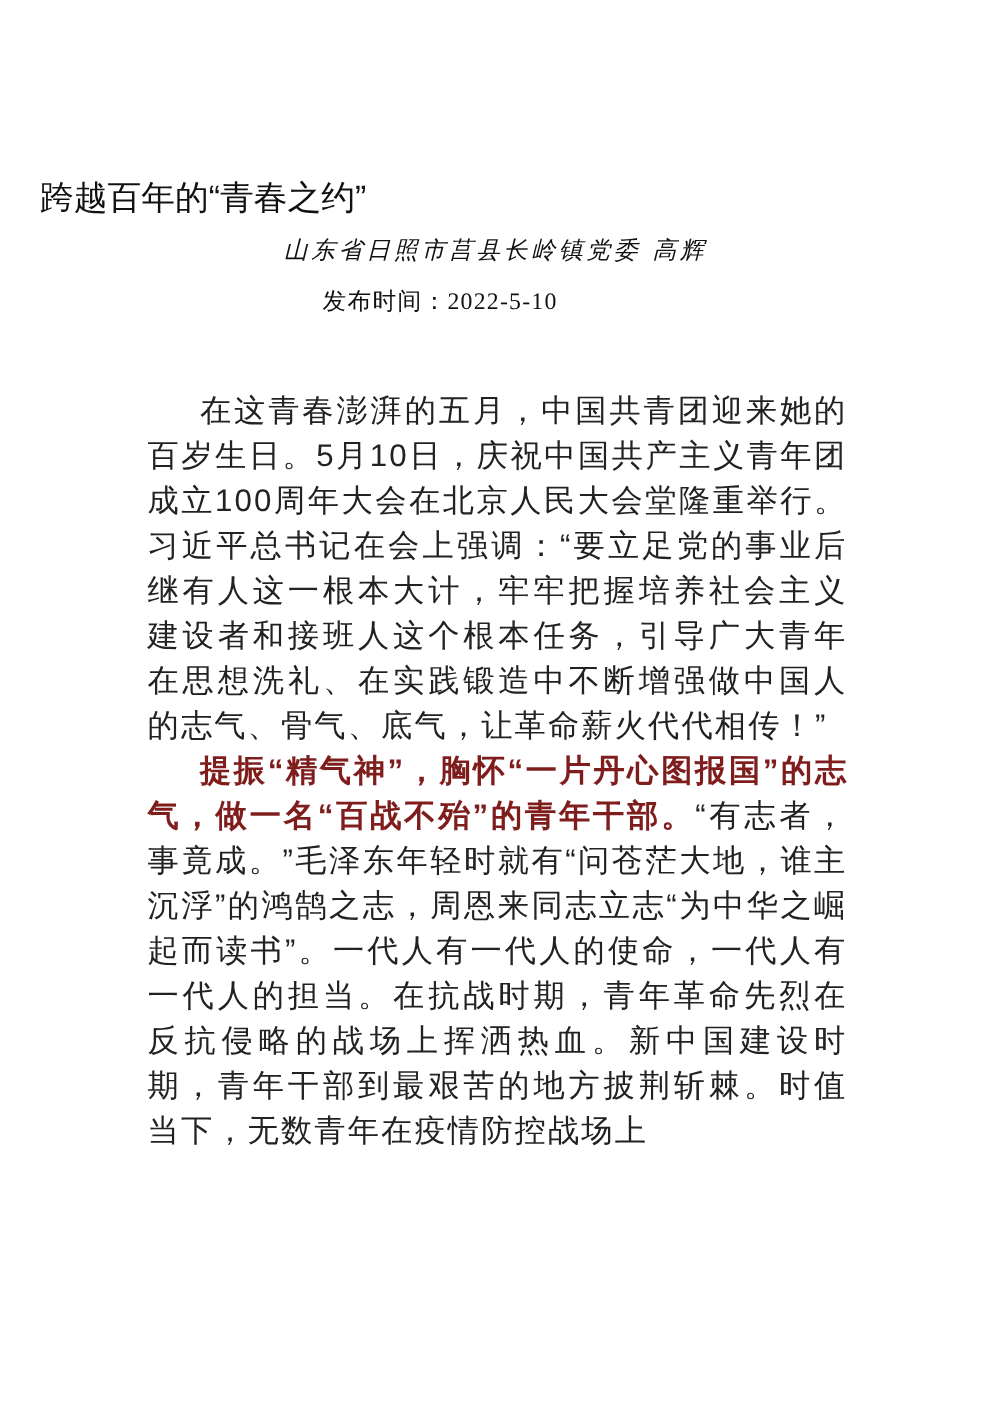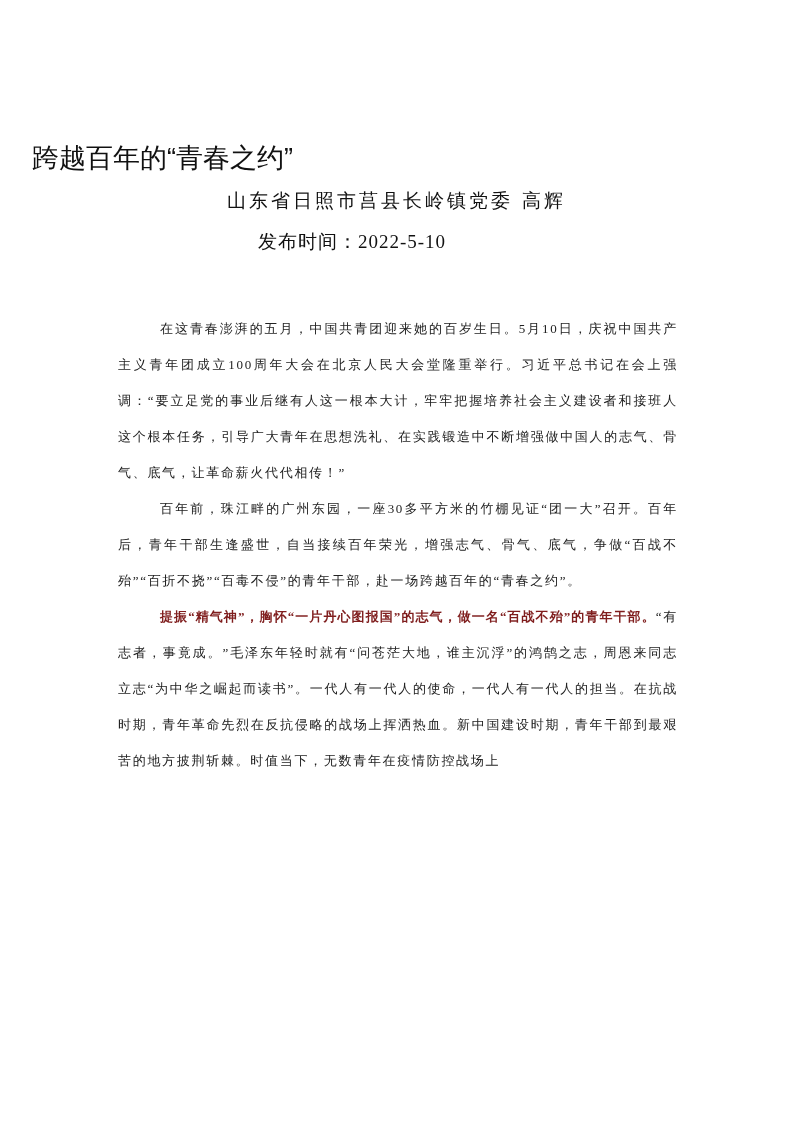--- a/index.html
+++ b/index.html
@@ -10,44 +10,43 @@
       text-align: left;
       font-family: Liberation Sans, sans-serif;
       font-size: 27px; line-height: 36px; color: #111;
       letter-spacing: 0px;
       margin-left: 32px;
     }
     .author {
       position: absolute; left: 0; width: 793px; top: 186px;
       text-align: center;
       font-family: "DejaVu Serif", serif;
-      font-size: 19px; line-height: 28px; letter-spacing: 3px; color: #111;
+      font-size: 19px; line-height: 28px; letter-spacing: 3px; color: #111; font-style: italic;
     }
     .date {
       position: absolute; left: 0; width: 704px; top: 228px;
       text-align: center;
       font-family: "Liberation Serif", serif;
       font-size: 19px; line-height: 28px; letter-spacing: 1px; color: #111;
     }
     .body-text {
       position: absolute; left: 118px; width: 560px; top: 311px;
-      font-family: Liberation Serif, serif;
-      font-size: 13px; line-height: 36px; color: #222;
+      font-family: Liberation Sans, sans-serif;
+      font-size: 25px; line-height: 36px; color: #222;
       text-align: justify;
       letter-spacing: 1.7px;
     }
     .para { margin: 0; text-indent: 42px; }
     .bold { font-weight: bold; color: #7f1d1d; letter-spacing: 1px; }
   </style>
 </head>
 <body>
 
 <div class="page">
   <div class="title">跨越百年的“青春之约”</div>
   <div class="author">山东省日照市莒县长岭镇党委 高辉</div>
   <div class="date">发布时间：2022-5-10</div>
 
   <div class="body-text">
     <p class="para">在这青春澎湃的五月，中国共青团迎来她的百岁生日。5月10日，庆祝中国共产主义青年团成立100周年大会在北京人民大会堂隆重举行。习近平总书记在会上强调：“要立足党的事业后继有人这一根本大计，牢牢把握培养社会主义建设者和接班人这个根本任务，引导广大青年在思想洗礼、在实践锻造中不断增强做中国人的志气、骨气、底气，让革命薪火代代相传！”</p>
-    <p class="para">百年前，珠江畔的广州东园，一座30多平方米的竹棚见证“团一大”召开。百年后，青年干部生逢盛世，自当接续百年荣光，增强志气、骨气、底气，争做“百战不殆”“百折不挠”“百毒不侵”的青年干部，赴一场跨越百年的“青春之约”。</p>
     <p class="para"><span class="bold">提振“精气神”，胸怀“一片丹心图报国”的志气，做一名“百战不殆”的青年干部。</span><span>“有志者，事竟成。”毛泽东年轻时就有“问苍茫大地，谁主沉浮”的鸿鹄之志，周恩来同志立志“为中华之崛起而读书”。一代人有一代人的使命，一代人有一代人的担当。在抗战时期，青年革命先烈在反抗侵略的战场上挥洒热血。新中国建设时期，青年干部到最艰苦的地方披荆斩棘。时值当下，无数青年在疫情防控战场上</span></p>
   </div>
 </div>
 
 </body></html>

